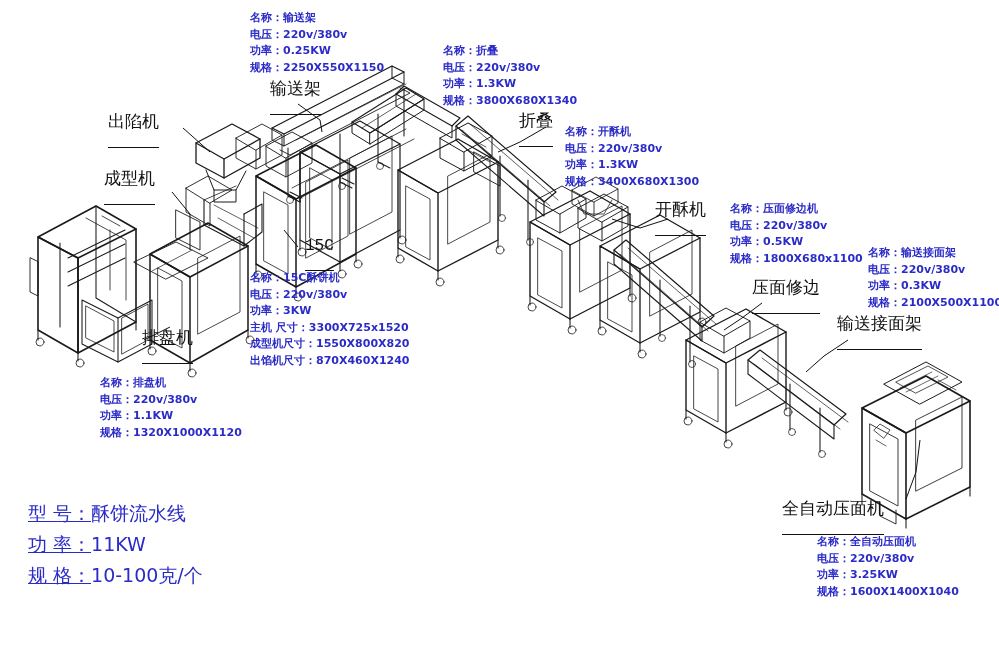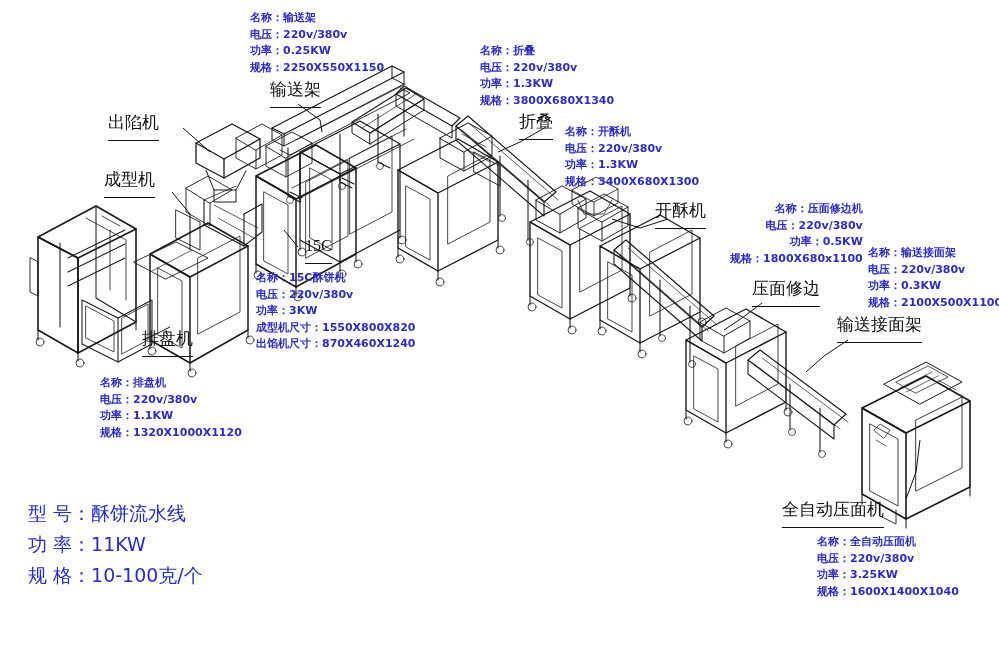--- a/index.html
+++ b/index.html
@@ -22,41 +22,41 @@
     line-height:16.5px;
     white-space:nowrap;
     letter-spacing:0px;
   }
   .spec .row{display:block;}
 
   
   .callout{
     position:absolute;
     color:#111111;
-    font-family:Liberation Serif, serif;
+    font-family:Liberation Mono, monospace;
     font-size:17px;
     line-height:20px;
     white-space:nowrap;
     border-bottom:1.4px solid #111;
-    padding-bottom:7px;
+    padding-bottom:14px;
   }
   .callout.small{font-size:16px;margin-top:7px;}
 
   
   .summary{
     position:absolute;
     left:28px;top:498px;
     color:#2b2bc8;
     font-family:"DejaVu Sans","Liberation Sans",sans-serif;
     font-size:19px;
     line-height:31px;
     white-space:nowrap;
   }
   .summary .srow{display:block;}
-  .summary .lbl{display:inline-block;}
+  .summary .lbl{display:inline-block;text-decoration:underline;}
 
   
   .leaders{position:absolute;left:0;top:0;width:999px;height:656px;pointer-events:none;}
 
   
   #drawing{position:absolute;left:0;top:0;width:999px;height:656px;}
 </style>
 </head>
 <body>
 
@@ -321,52 +321,53 @@
     </g>
   </svg>
 
   <div class="spec" style="left:250px;top:10px;">
     <span class="row">名称：输送架</span>
     <span class="row">电压：220v/380v</span>
     <span class="row">功率：0.25KW</span>
     <span class="row">规格：2250X550X1150</span>
   </div>
 
-  <div class="spec" style="left:443px;top:43px;margin-left:37px;">
+  <div class="spec" style="left:443px;top:43px;">
     <span class="row">名称：折叠</span>
     <span class="row">电压：220v/380v</span>
     <span class="row">功率：1.3KW</span>
     <span class="row">规格：3800X680X1340</span>
   </div>
 
   <div class="spec" style="left:565px;top:124px;">
     <span class="row">名称：开酥机</span>
     <span class="row">电压：220v/380v</span>
     <span class="row">功率：1.3KW</span>
     <span class="row">规格：3400X680X1300</span>
   </div>
 
-  <div class="spec" style="left:730px;top:201px;text-align:right;">
+  <div class="spec" style="left:730px;top:201px;">
     <span class="row">名称：压面修边机</span>
     <span class="row">电压：220v/380v</span>
     <span class="row">功率：0.5KW</span>
     <span class="row">规格：1800X680x1100</span>
   </div>
 
   <div class="spec" style="left:868px;top:245px;">
     <span class="row">名称：输送接面架</span>
     <span class="row">电压：220v/380v</span>
     <span class="row">功率：0.3KW</span>
     <span class="row">规格：2100X500X1100</span>
   </div>
 
-  <div class="spec" style="left:256px;top:270px;">
+  <div class="spec" style="left:250px;top:270px;">
     <span class="row">名称：15C酥饼机</span>
     <span class="row">电压：220v/380v</span>
     <span class="row">功率：3KW</span>
+    <span class="row">主机  尺寸：3300X725x1520</span>
     <span class="row">成型机尺寸：1550X800X820</span>
     <span class="row">出馅机尺寸：870X460X1240</span>
   </div>
 
   <div class="spec" style="left:88px;top:375px;margin-left:12px;">
     <span class="row">名称：排盘机</span>
     <span class="row">电压：220v/380v</span>
     <span class="row">功率：1.1KW</span>
     <span class="row">规格：1320X1000X1120</span>
   </div>

